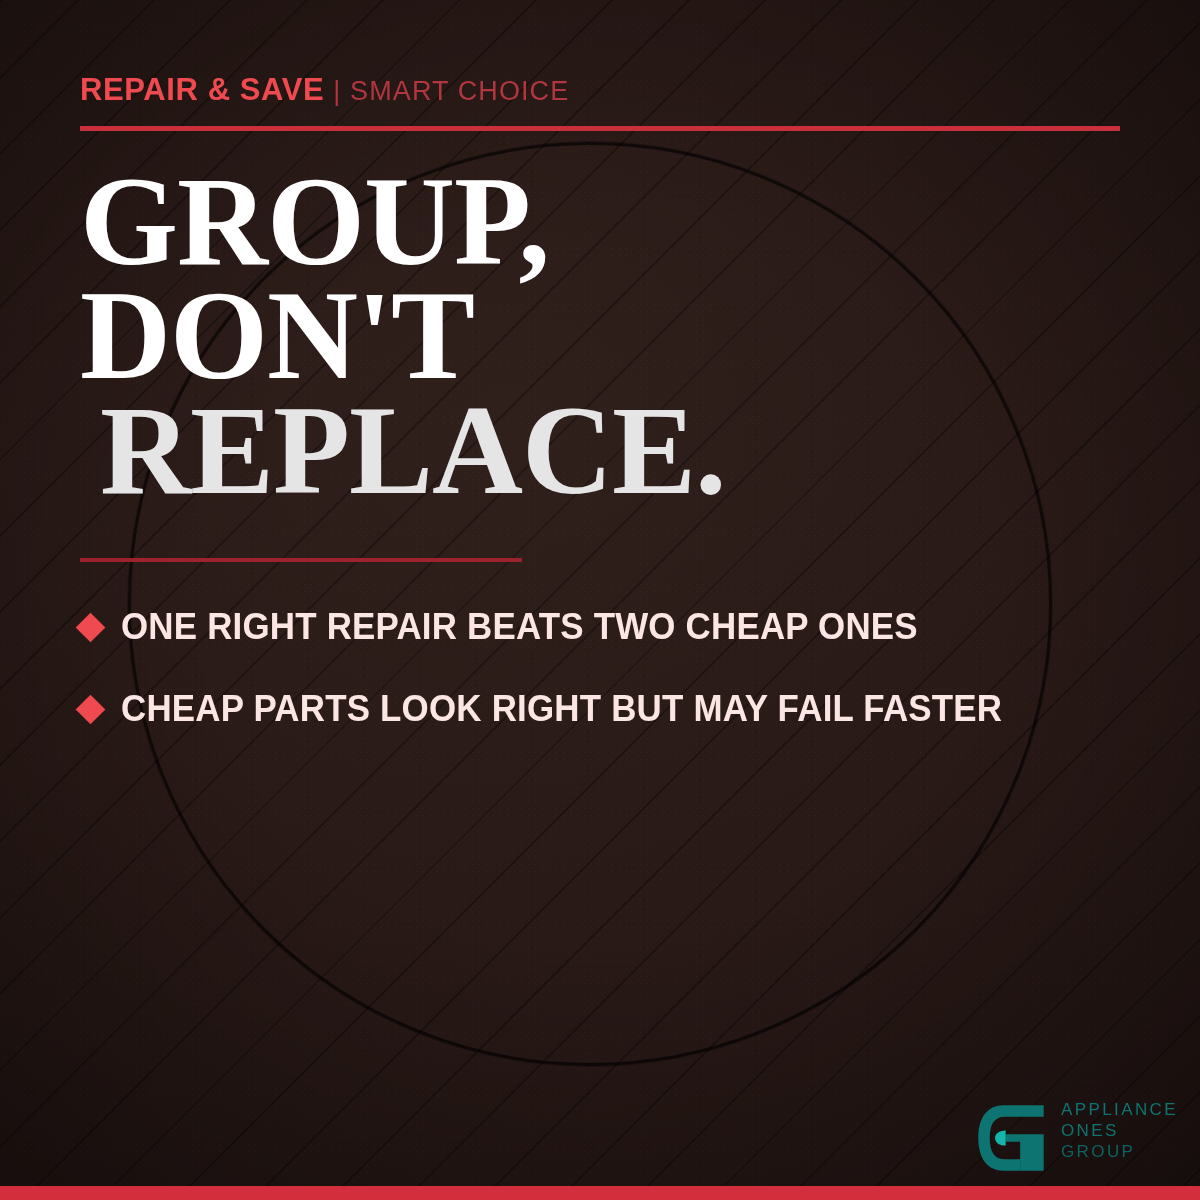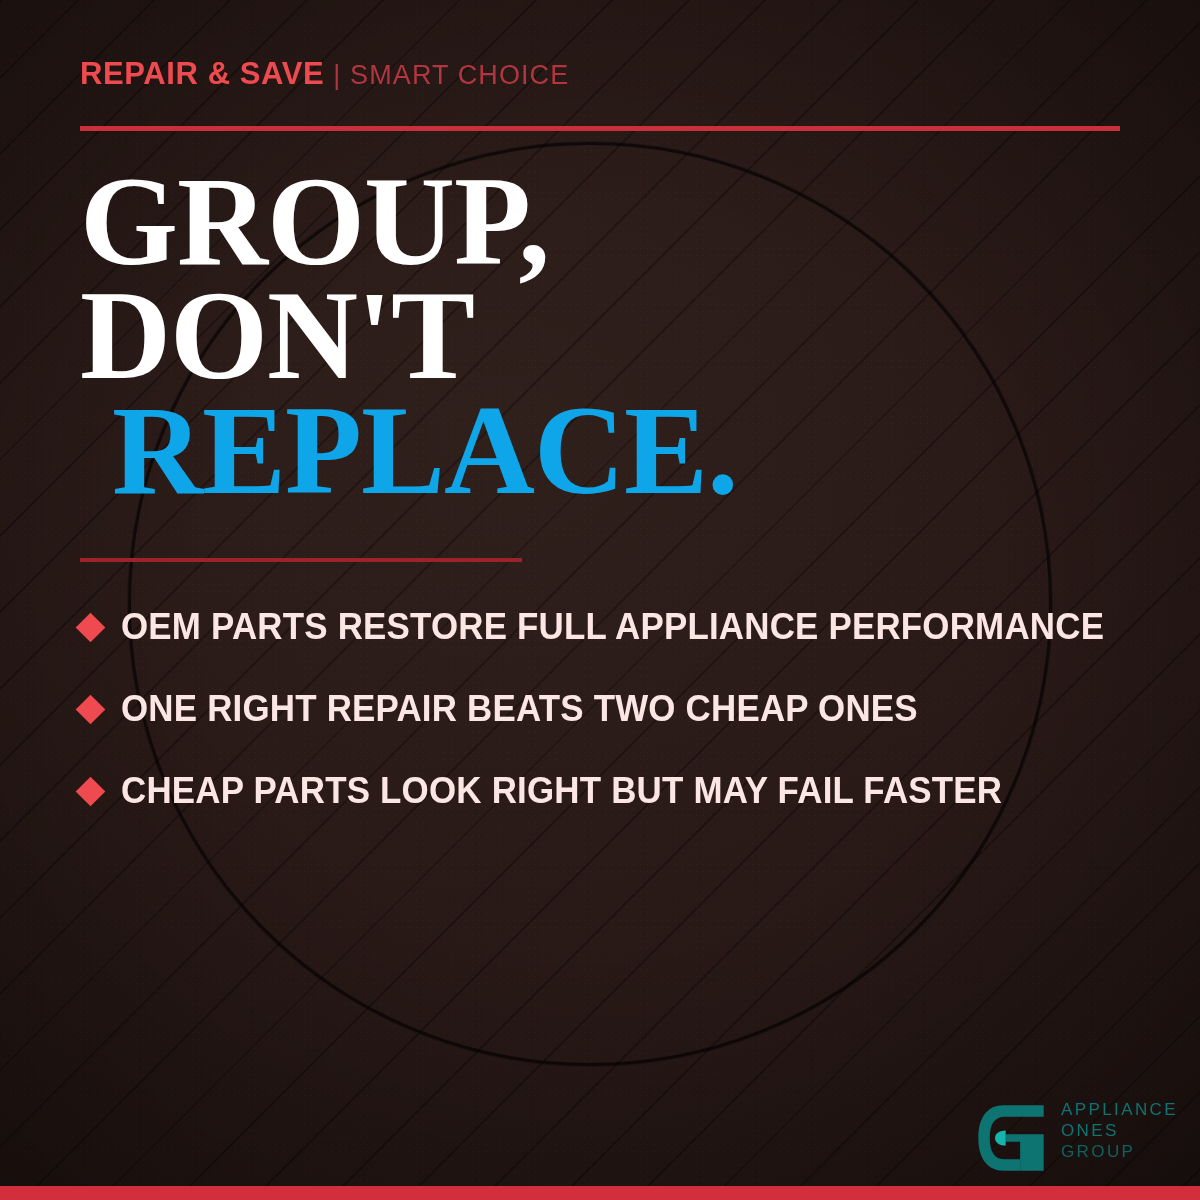--- a/index.html
+++ b/index.html
@@ -66,21 +66,21 @@
   
   .content {
     position: absolute;
     inset: 0;
   }
 
   
   .eyebrow {
     position: absolute;
     left: 80px;
-    top: 58px;
+    top: 74px;
     white-space: nowrap;
     line-height: 1;
   }
   .eyebrow-main {
     font-size: 31px;
     font-weight: bold;
     letter-spacing: 0.6px;
     color: #ef4a4f;
   }
   .eyebrow-sub {
@@ -111,23 +111,23 @@
     line-height: 0.95;
     letter-spacing: -1px;
   }
   .headline .l1, .headline .l2 {
     display: block;
     color: #ffffff;
   }
   .headline .l2 { margin-top: -6px; }
   .headline .l3 {
     display: block;
-    color: #0ea5e9;
+    color: #e5e5e5;
     margin-top: -4px;
-    margin-left: 32px;
+    margin-left: 20px;
   }
 
   .rule-mid {
     position: absolute;
     left: 80px;
     top: 558px;
     width: 442px;
     height: 4px;
     background: #9e222b;
   }
@@ -225,24 +225,20 @@
     <div class="headline">
       <span class="l1">GROUP,</span>
       <span class="l2">DON'T</span>
       <span class="l3">REPLACE.</span>
     </div>
 
     <div class="rule-mid"></div>
 
     <div class="bullets">
 
-      <div class="bullet-row">
-        <span class="bullet-diamond"></span>
-        <span class="bullet-text">OEM PARTS RESTORE FULL APPLIANCE PERFORMANCE</span>
-      </div>
 
       <div class="bullet-row">
         <span class="bullet-diamond"></span>
         <span class="bullet-text">ONE RIGHT REPAIR BEATS TWO CHEAP ONES</span>
       </div>
 
       <div class="bullet-row">
         <span class="bullet-diamond"></span>
         <span class="bullet-text">CHEAP PARTS LOOK RIGHT BUT MAY FAIL FASTER</span>
       </div>

